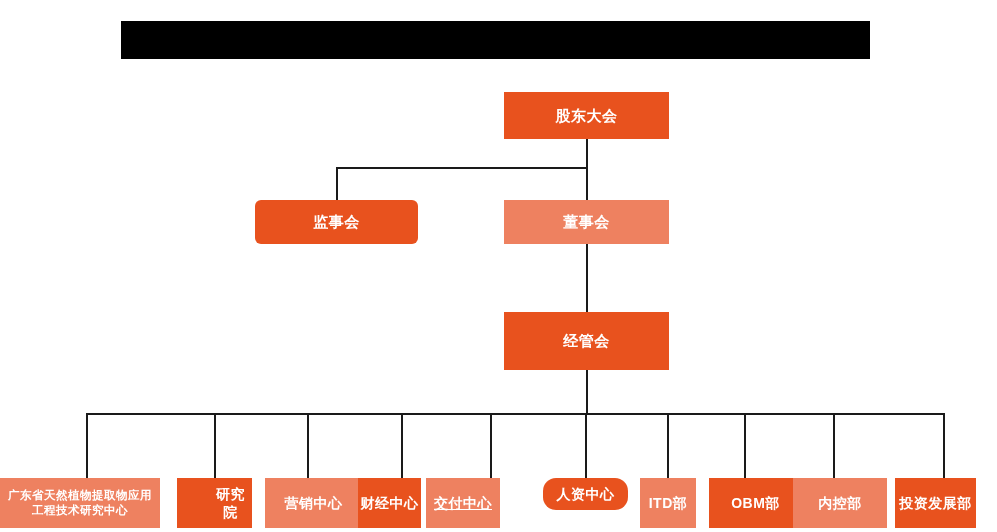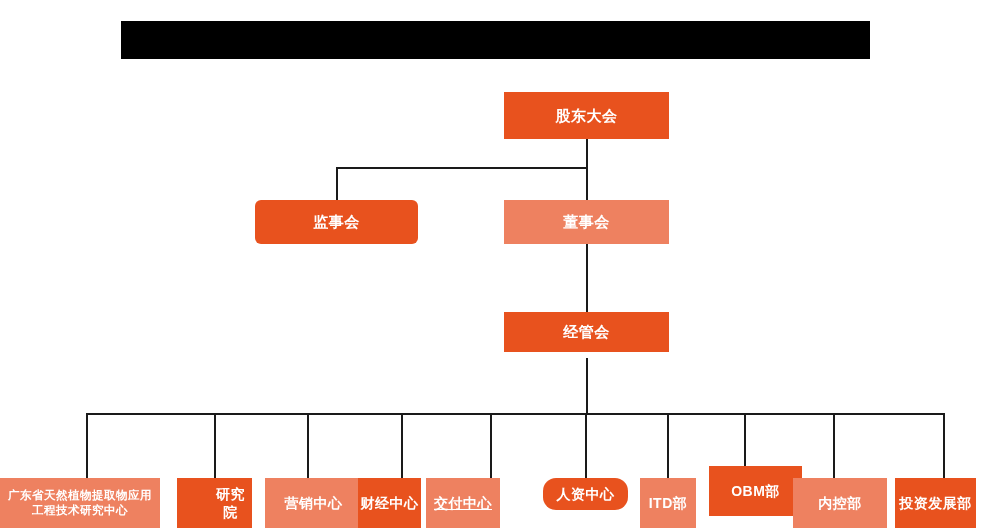--- a/index.html
+++ b/index.html
@@ -84,26 +84,26 @@
   <div class="connector v" style="left:667px; top:413px; height:65px;"></div>
   <div class="connector v" style="left:744px; top:413px; height:65px;"></div>
   <div class="connector v" style="left:833px; top:413px; height:65px;"></div>
   <div class="connector v" style="left:943px; top:413px; height:65px;"></div>
 
   <div class="node dark node-top" style="left:504px; top:92px; width:165px; height:47px;">股东大会</div>
 
   <div class="node dark node-mid" style="left:255px; top:200px; width:163px; height:44px;border-radius:6px;">监事会</div>
   <div class="node light node-mid" style="left:504px; top:200px; width:165px; height:44px;">董事会</div>
 
-  <div class="node dark node-mid" style="left:504px; top:312px; width:165px; height:40px;">经管会</div>
+  <div class="node dark node-mid" style="left:504px; top:312px; width:165px; height:58px;">经管会</div>
 
   <div class="node light node-leaf-sm" style="left:0px; top:478px; width:160px; height:50px;">广东省天然植物提取物应用工程技术研究中心</div>
   <div class="node dark node-leaf" style="left:177px; top:478px; width:75px; height:50px;padding-left:32px;">研究院</div>
   <div class="node light node-leaf" style="left:265px; top:478px; width:97px; height:50px;">营销中心</div>
   <div class="node dark node-leaf" style="left:358px; top:478px; width:63px; height:50px;">财经中心</div>
   <div class="node light node-leaf" style="left:426px; top:478px; width:74px; height:50px;text-decoration:underline;">交付中心</div>
   <div class="node dark node-leaf" style="left:543px; top:478px; width:85px; height:32px;border-radius:13px;">人资中心</div>
   <div class="node light node-leaf" style="left:640px; top:478px; width:56px; height:50px;">ITD部</div>
-  <div class="node dark node-leaf" style="left:709px; top:466px; width:93px; height:50px;">OBM部</div>
+  <div class="node dark node-leaf" style="left:709px; top:478px; width:93px; height:50px;">OBM部</div>
   <div class="node light node-leaf" style="left:793px; top:478px; width:94px; height:50px;">内控部</div>
   <div class="node dark node-leaf" style="left:895px; top:478px; width:81px; height:50px;">投资发展部</div>
 
 </div>
 
 </body></html>

